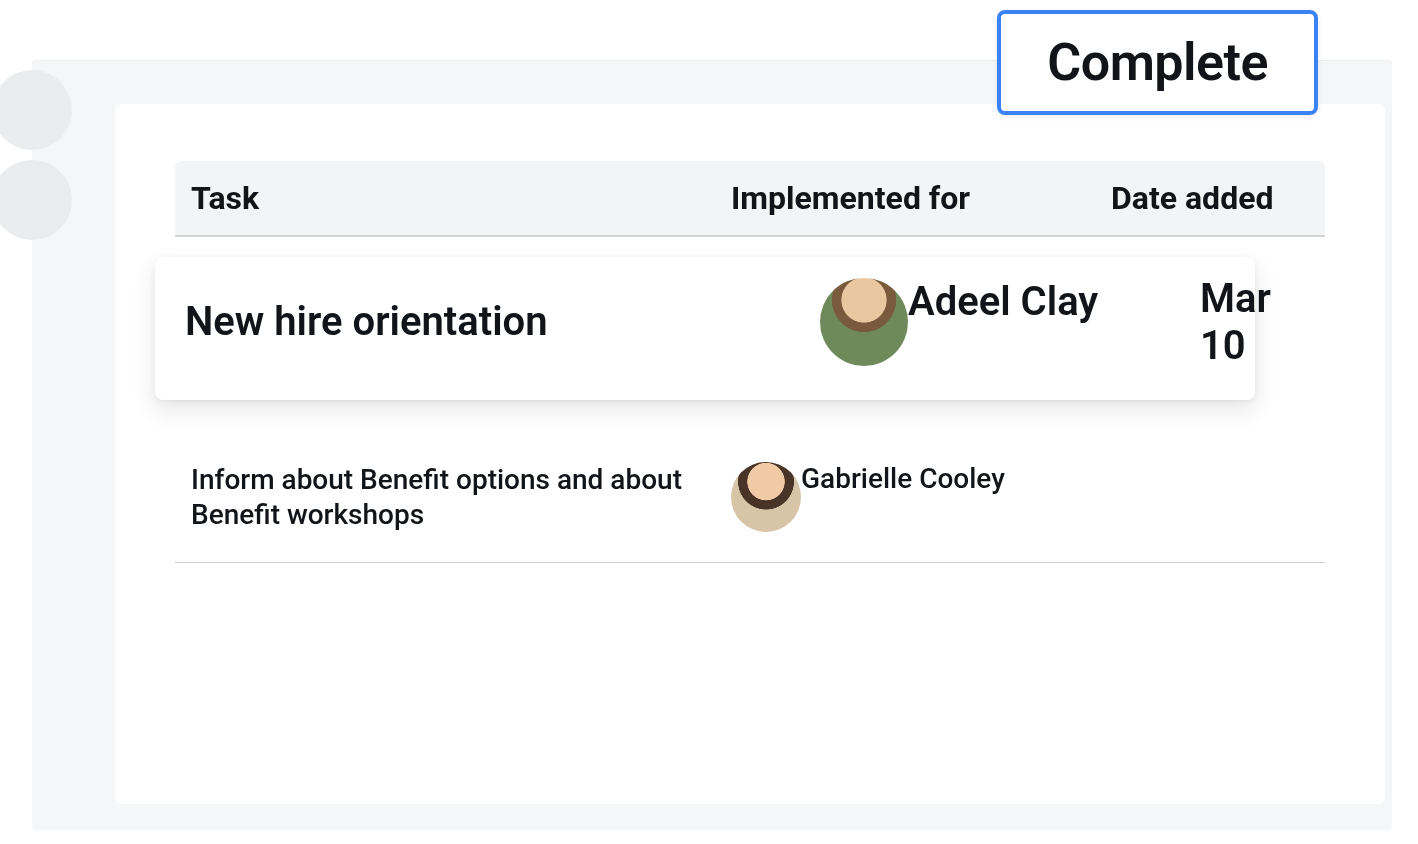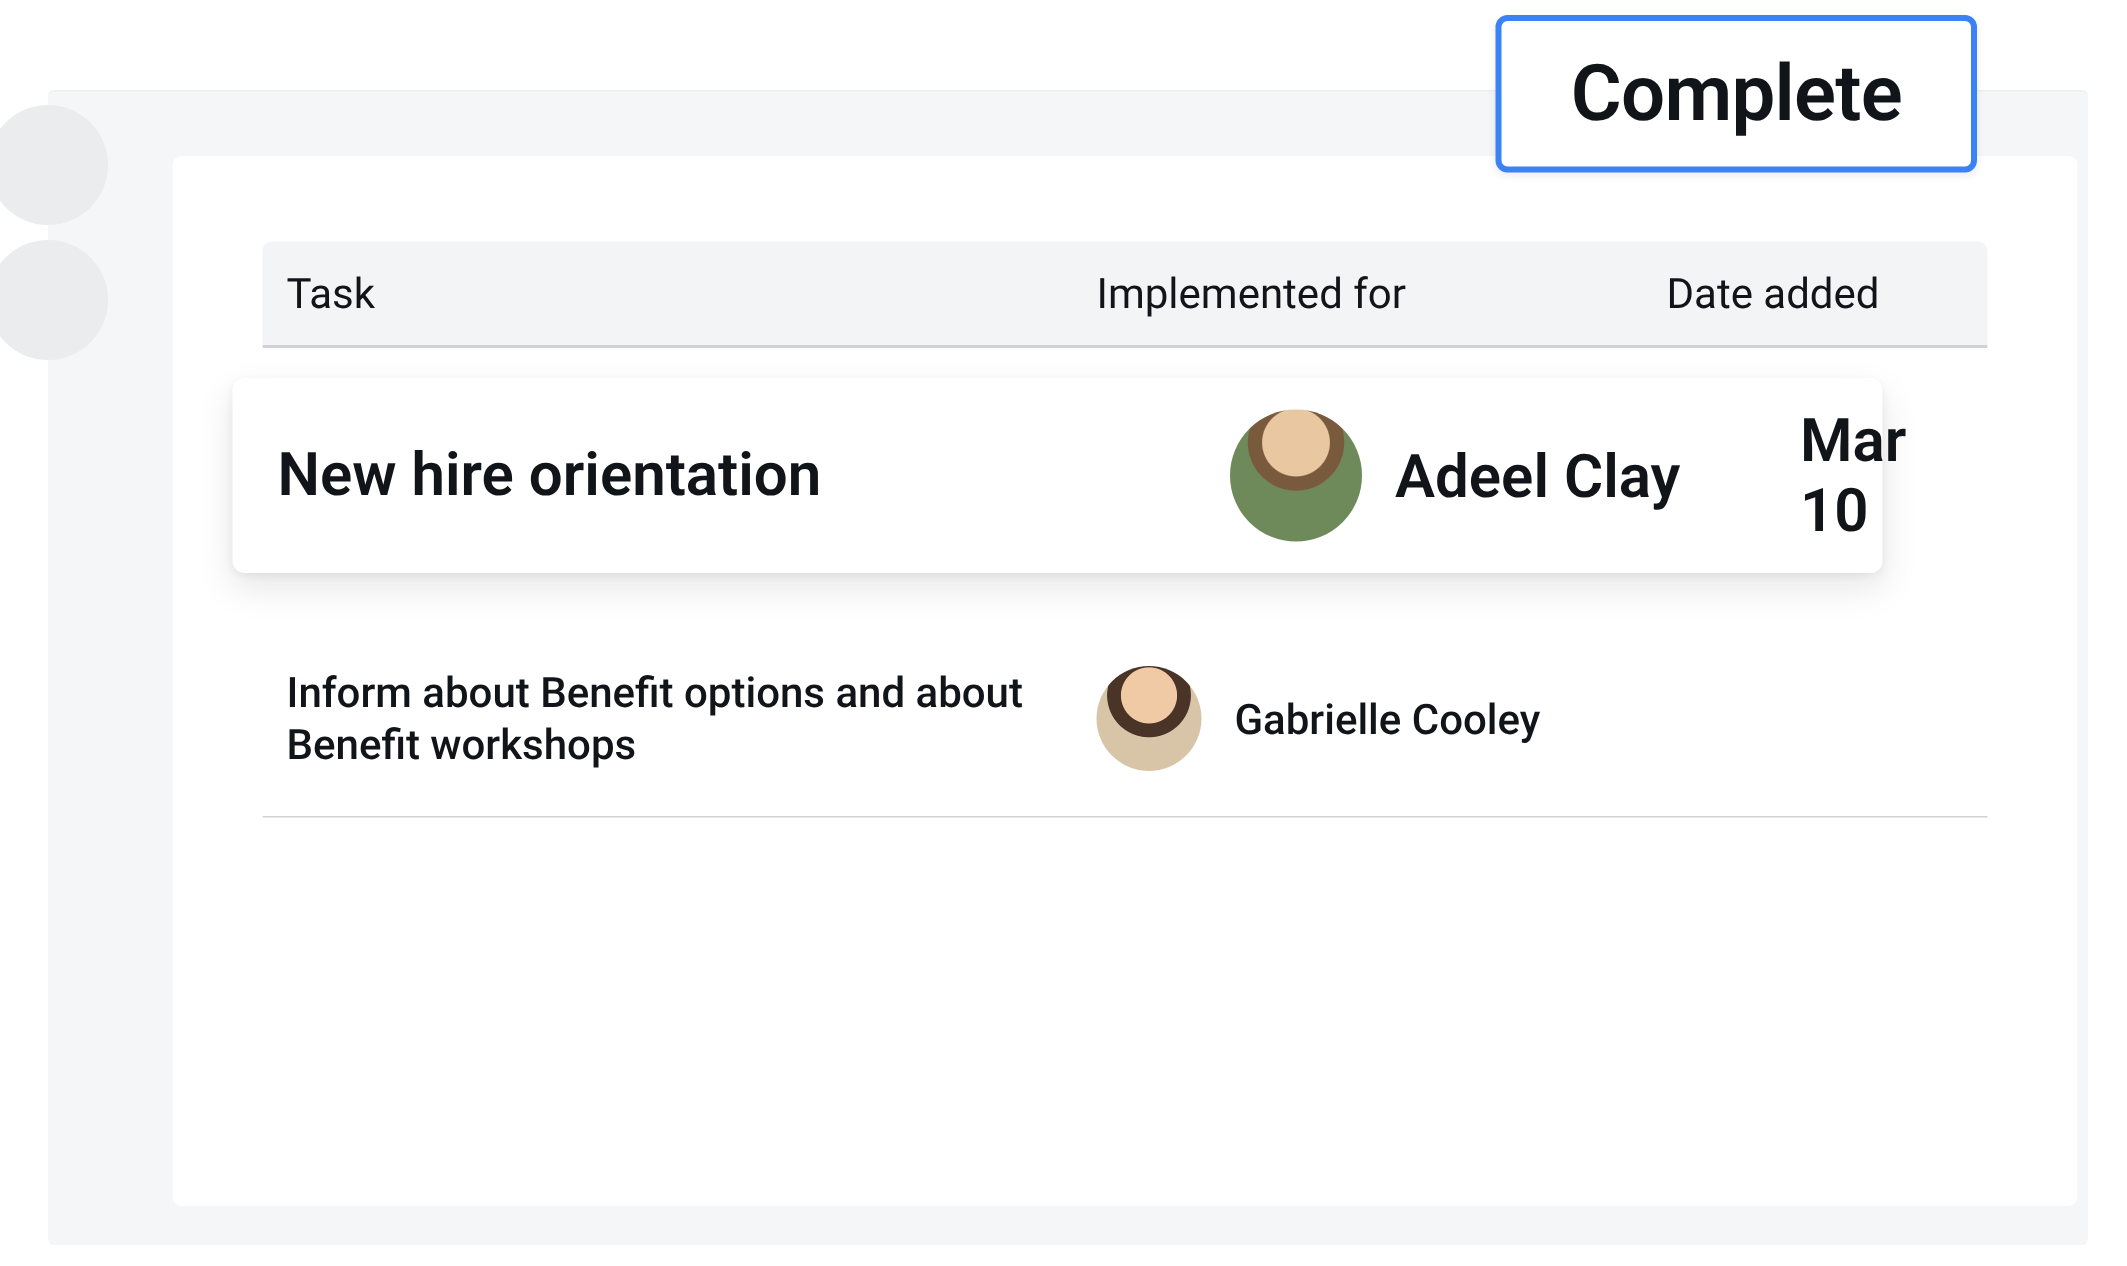--- a/index.html
+++ b/index.html
@@ -58,39 +58,39 @@
 
   
   .thead{
     margin:0 60px;
     display:grid;
     grid-template-columns: 540px 380px 1fr;
     align-items:center;
     background:var(--header);
     border-radius:6px 6px 0 0;
     padding:18px 16px 18px 16px;
-    font-size:28px;
-    font-weight:400;
+    font-size:32px;
+    font-weight:700;
     border-bottom:2px solid var(--divider);
     margin-bottom:20px;
   }
 
   
   .trow{
     margin:0 60px;
     display:grid;
     grid-template-columns: 540px 380px 1fr;
     align-items:center;
     padding:30px 16px;
     font-size:28px;
     font-weight:500;
     border-bottom:1.5px solid var(--divider);
   }
   .trow .task{padding-right:24px;line-height:1.25}
-  .trow .who{display:flex;align-items:center;gap:22px}
+  .trow .who{display:flex;}
   .trow .date{font-size:28px;}
 
   
   .avatar{
     width:70px;height:70px;border-radius:50%;
     background:#ddd;
     display:block;flex:0 0 auto;
     background-size:cover;background-position:center;
   }
   .av-a{background:radial-gradient(circle at 50% 25%, #e9c7a0 0 28%, #795a3c 29% 40%, #6f8a5a 41% 100%);}
@@ -103,21 +103,21 @@
     position:relative;
     margin:0;
     margin-left:40px;
     margin-right:130px;
     grid-template-columns: 635px 380px 1fr;
     background:#ffffff;
     border-radius:8px;
     box-shadow:
       0 10px 24px rgba(16,24,40,0.10),
       0 2px 6px rgba(16,24,40,0.06);
-    padding:18px 28px 18px 30px;
+    padding:18px 28px 31px 30px;
     font-size:40px;
     font-weight:600;
     border-bottom:none;
     z-index:3;
   }
   .trow.highlight .avatar{width:88px;height:88px}
   .trow.highlight + .trow{margin-top:32px}
   .trow.highlight .date{font-size:40px}
 </style>
 </head>

